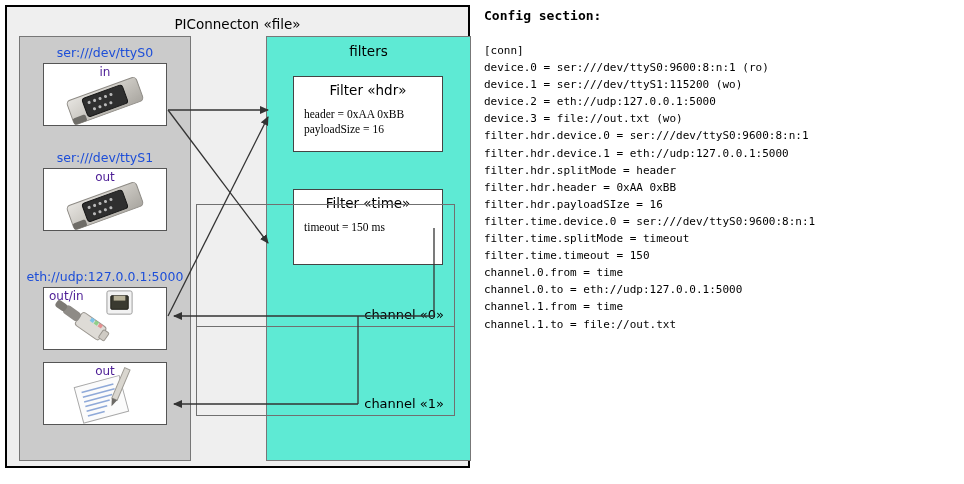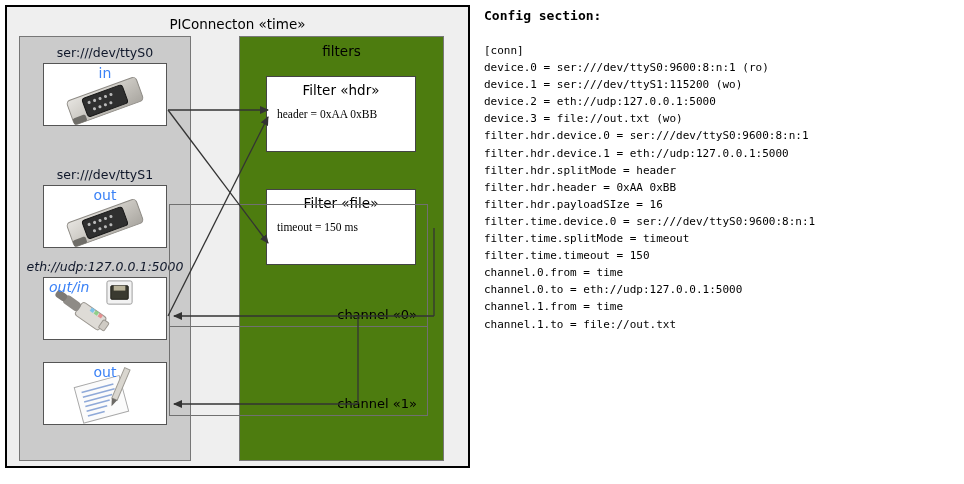--- a/index.html
+++ b/index.html
@@ -46,64 +46,64 @@
     left: 19px; top: 36px;
     width: 172px; height: 425px;
     background: #cbcbcb;
     border: 1px solid #777777;
     box-sizing: border-box;
   }
 
   
   .group-filters {
     position: absolute;
-    left: 239px; top: 36px;
+    left: 266px; top: 36px;
     width: 205px; height: 425px;
-    background: #4d7c0f;
+    background: #5eead4;
     border: 1px solid #777777;
     box-sizing: border-box;
   }
   .group-filters .group-title {
     position: absolute;
     left: 0; top: 6px;
     width: 100%;
     text-align: center;
     font-size: 13.5px;
   }
 
   
   .device {
     position: absolute;
     left: 0;
     width: 100%;
   }
   .device-label {
     text-align: center;
     font-size: 12.5px;
-    color: #0f172a;
+    color: #1d4ed8;
     line-height: 16px;
     white-space: nowrap;
   }
   .device-box {
     position: relative;
     margin: 2px auto 0 auto;
     width: 124px;
     height: 63px;
     background: #ffffff;
     border: 1px solid #555555;
     box-sizing: border-box;
     overflow: hidden;
   }
   .device-dir {
     position: absolute;
     left: 0; top: 1px;
     width: 100%;
     text-align: center;
-    font-size: 14px;
-    color: #3b82f6;
+    font-size: 12px;
+    color: #4c1d95;
     z-index: 3;
   }
   .device-dir.left-dir {
     text-align: left;
     padding-left: 5px;
     width: auto;
   }
   .device-art {
     position: absolute;
     left: 0; top: 0;
@@ -181,21 +181,21 @@
     white-space: pre;
   }
   .config-lines div { white-space: pre; }
 </style>
 </head>
 <body>
 
 <div id="diagram">
 
   <div class="outer-box">
-    <div class="outer-title">PIConnecton «time»</div>
+    <div class="outer-title">PIConnecton «file»</div>
   </div>
 
   <div class="group-devices">
 
     <div class="device" style="top:8px;">
       <div class="device-label">ser:///dev/ttyS0</div>
       <div class="device-box">
         <div class="device-dir">in</div>
         <svg class="device-art" viewBox="0 0 124 63">
           <defs>
@@ -218,21 +218,21 @@
                 <circle cx="-7" cy="4" r="1.6"></circle>
                 <circle cx="-1" cy="4" r="1.6"></circle>
                 <circle cx="5" cy="4" r="1.6"></circle>
             </g>
             <rect x="-38" y="6" width="14" height="7" rx="2" fill="#6f6d68"></rect>
           </g>
         </svg>
       </div>
     </div>
 
-    <div class="device" style="top:113px;margin-top:17px;">
+    <div class="device" style="top:113px;">
       <div class="device-label">ser:///dev/ttyS1</div>
       <div class="device-box">
         <div class="device-dir">out</div>
         <svg class="device-art" viewBox="0 0 124 63">
           <g transform="translate(62,38) rotate(-20)">
             <rect x="-38" y="-13" width="76" height="26" rx="4" fill="url(#serg)" stroke="#8d8a84" stroke-width="1"></rect>
             <rect x="-22" y="-10" width="44" height="20" rx="3" fill="#2f2f2f" stroke="#151515"></rect>
             <g fill="#b9b9b9">
               <circle cx="-16" cy="-4" r="1.6"></circle>
                 <circle cx="-10" cy="-4" r="1.6"></circle>
@@ -243,21 +243,21 @@
                 <circle cx="-7" cy="4" r="1.6"></circle>
                 <circle cx="-1" cy="4" r="1.6"></circle>
                 <circle cx="5" cy="4" r="1.6"></circle>
             </g>
             <rect x="-38" y="6" width="14" height="7" rx="2" fill="#6f6d68"></rect>
           </g>
         </svg>
       </div>
     </div>
 
-    <div class="device" style="top:222px;font-style:italic;">
+    <div class="device" style="top:232px;">
       <div class="device-label">eth://udp:127.0.0.1:5000</div>
       <div class="device-box">
         <div class="device-dir left-dir">out/in</div>
         <svg class="device-art" viewBox="0 0 124 63">
           <g>
             <rect x="64" y="3" width="26" height="24" rx="2" fill="#f2f2f2" stroke="#9b9b9b"></rect>
             <rect x="68" y="8" width="18" height="14" rx="1" fill="#3a3a30" stroke="#201f18"></rect>
             <rect x="71" y="8" width="12" height="5" fill="#b9b39a"></rect>
             <g transform="translate(48,40) rotate(35)">
               <rect x="-16" y="-8" width="30" height="16" rx="3" fill="#dedbd6" stroke="#9a968f"></rect>
@@ -298,25 +298,26 @@
 
   </div>
 
   <div class="group-filters">
     <div class="group-title">filters</div>
 
     <div class="filter-box" style="left:26px; top:39px; width:150px; height:76px;">
       <div class="filter-title">Filter «hdr»</div>
       <div class="filter-props">
         <div>header = 0xAA 0xBB</div>
+        <div>payloadSize = 16</div>
       </div>
     </div>
 
     <div class="filter-box" style="left:26px; top:152px; width:150px; height:76px;">
-      <div class="filter-title">Filter «file»</div>
+      <div class="filter-title">Filter «time»</div>
       <div class="filter-props">
         <div>timeout = 150 ms</div>
       </div>
     </div>
 
     <div class="channel-box" style="left:-71px; top:167px; width:259px; height:123px;">
       <div class="channel-label">channel «0»</div>
     </div>
 
     <div class="channel-box" style="left:-71px; top:289px; width:259px; height:90px;">

